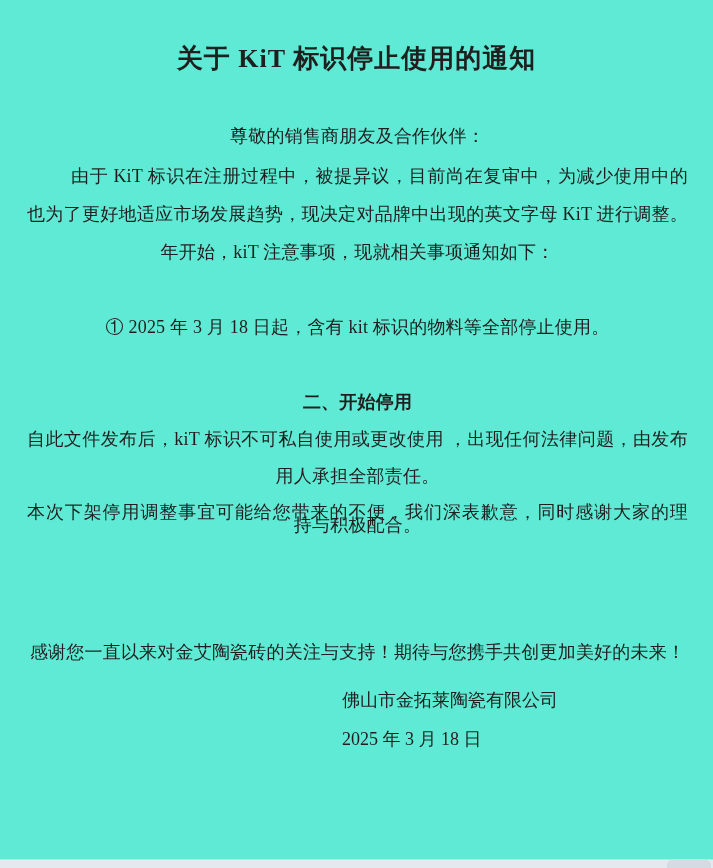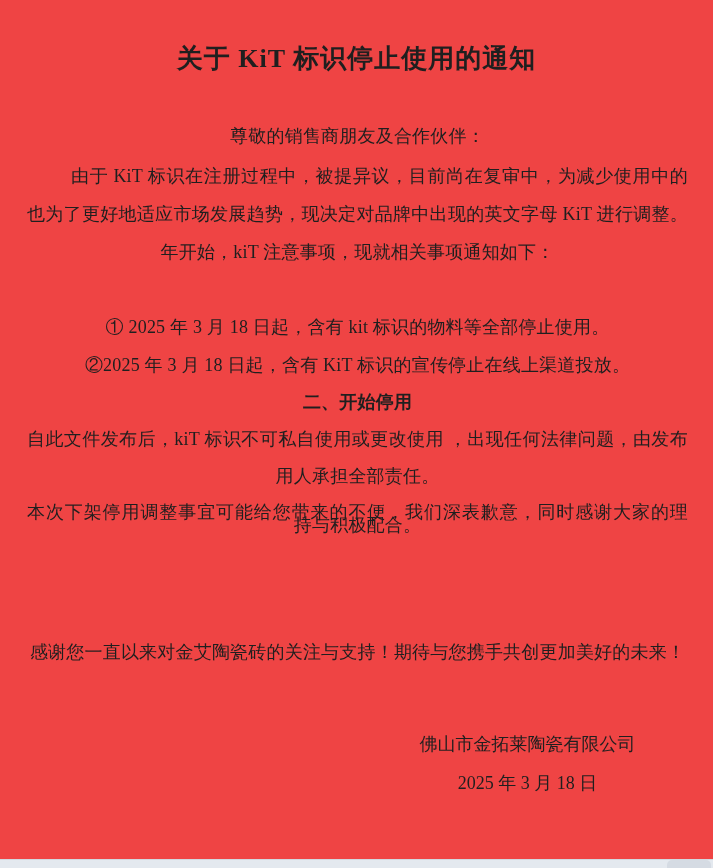--- a/index.html
+++ b/index.html
@@ -4,21 +4,21 @@
 <style>
   html, body {
     margin: 0;
     padding: 0;
     background: #ffffff;
   }
   .page {
     position: relative;
     width: 713px;
     height: 868px;
-    background: #ef4444;
+    background: #5eead4;
     overflow: hidden;
     font-family: "Liberation Serif", "DejaVu Serif", serif;
     color: #1f1f1f;
   }
   .line {
     position: absolute;
     left: 27px;
     width: 661px;
     font-size: 18px;
     line-height: 26px;
@@ -47,26 +47,25 @@
     text-align: center;
     font-size: 26px;
     line-height: 38px;
     font-weight: bold;
     letter-spacing: 1px;
   }
   .sig {
     position: absolute;
     left: 342px;
     width: 371px;
-    text-align: center;
+    text-align: left;
     font-size: 18px;
     line-height: 26px;
     height: 26px;
     white-space: nowrap;
-    margin-top: 44px;
   }
   .footer-strip {
     position: absolute;
     left: 0;
     bottom: 0;
     width: 713px;
     height: 8px;
     background: #e4e9ef;
     border-top: 1px solid #d2d8df;
   }
@@ -87,21 +86,20 @@
 
   <div class="doc-title">关于 KiT 标识停止使用的通知</div>
 
   <div class="line" style="top:123px">尊敬的销售商朋友及合作伙伴：</div>
 
   <div class="line stretch indent" style="top:163px">由于 KiT 标识在注册过程中，被提异议，目前尚在复审中，为减少使用中的风险，</div>
   <div class="line stretch" style="top:201px">也为了更好地适应市场发展趋势，现决定对品牌中出现的英文字母 KiT 进行调整。自 2025</div>
   <div class="line" style="top:239px">年开始，kiT 注意事项，现就相关事项通知如下：</div>
 
   <div class="line" style="top:314px">① 2025 年 3 月 18 日起，含有 kit 标识的物料等全部停止使用。</div>
-  <div class="line" style="top:352px">②2025 年 3 月 18 日起，含有 KiT 标识的宣传停止在线上渠道投放。</div>
 
   <div class="line bold" style="top:389px">二、开始停用</div>
   <div class="line stretch" style="top:426px">自此文件发布后，kiT 标识不可私自使用或更改使用 ，出现任何法律问题，由发布人、使</div>
   <div class="line" style="top:463px">用人承担全部责任。</div>
   <div class="line stretch" style="top:499px">本次下架停用调整事宜可能给您带来的不便，我们深表歉意，同时感谢大家的理解、支</div>
   <div class="line" style="top:512px">持与积极配合。</div>
   <div class="line" style="top:639px">感谢您一直以来对金艾陶瓷砖的关注与支持！期待与您携手共创更加美好的未来！</div>
 
   <div class="sig" style="top:687px">佛山市金拓莱陶瓷有限公司</div>
   <div class="sig" style="top:726px">2025 年 3 月 18 日</div>

